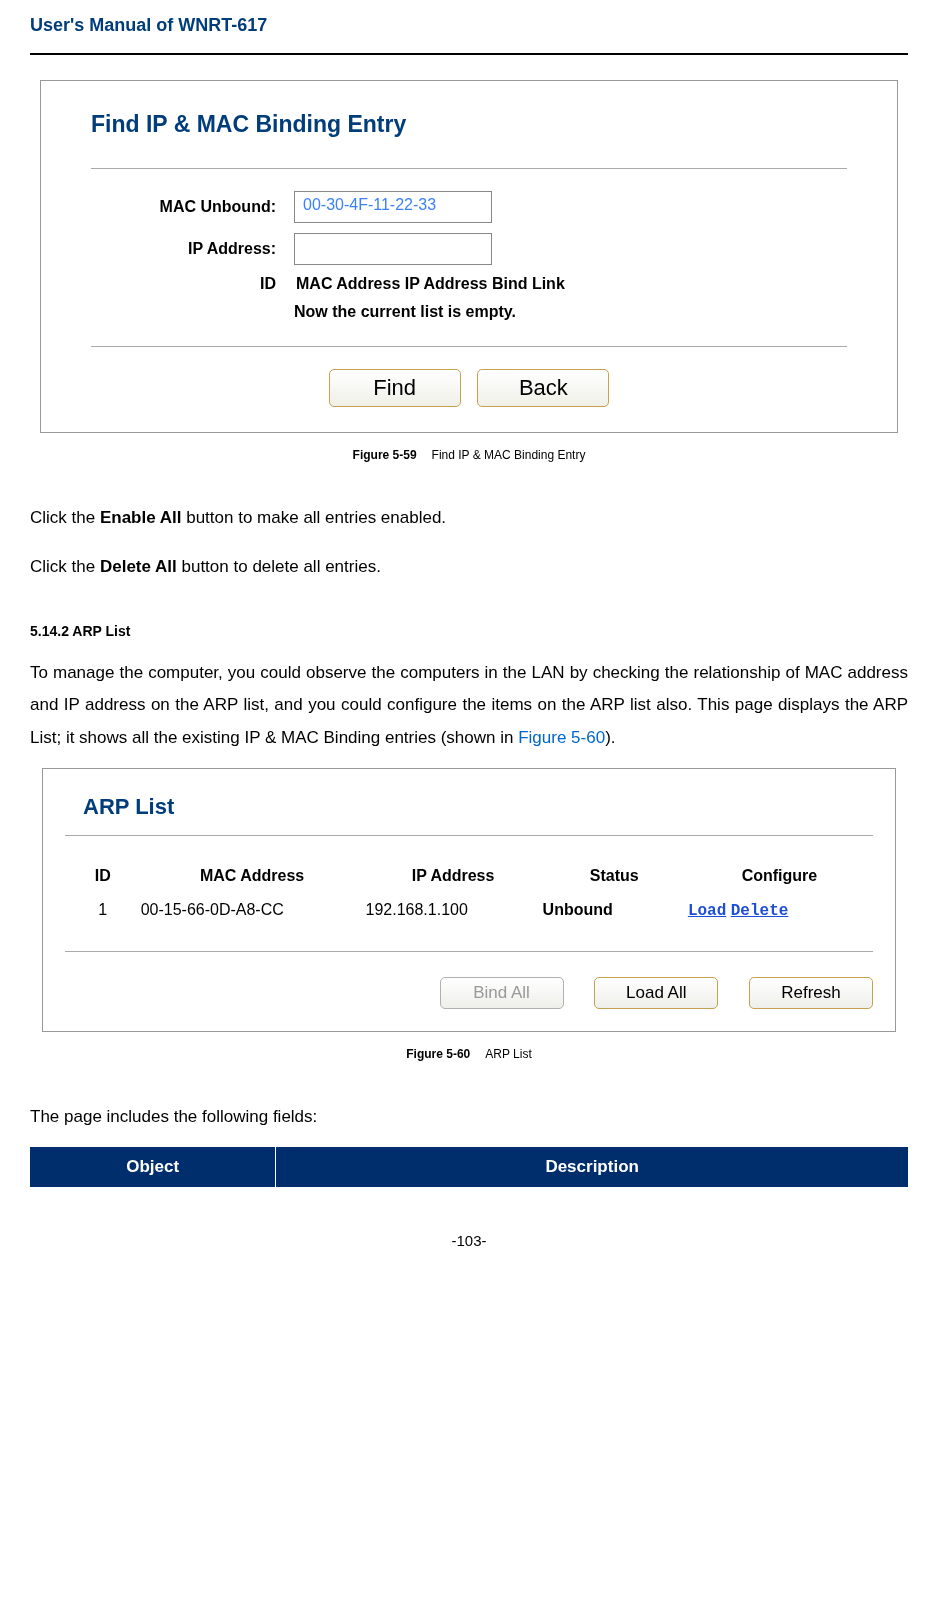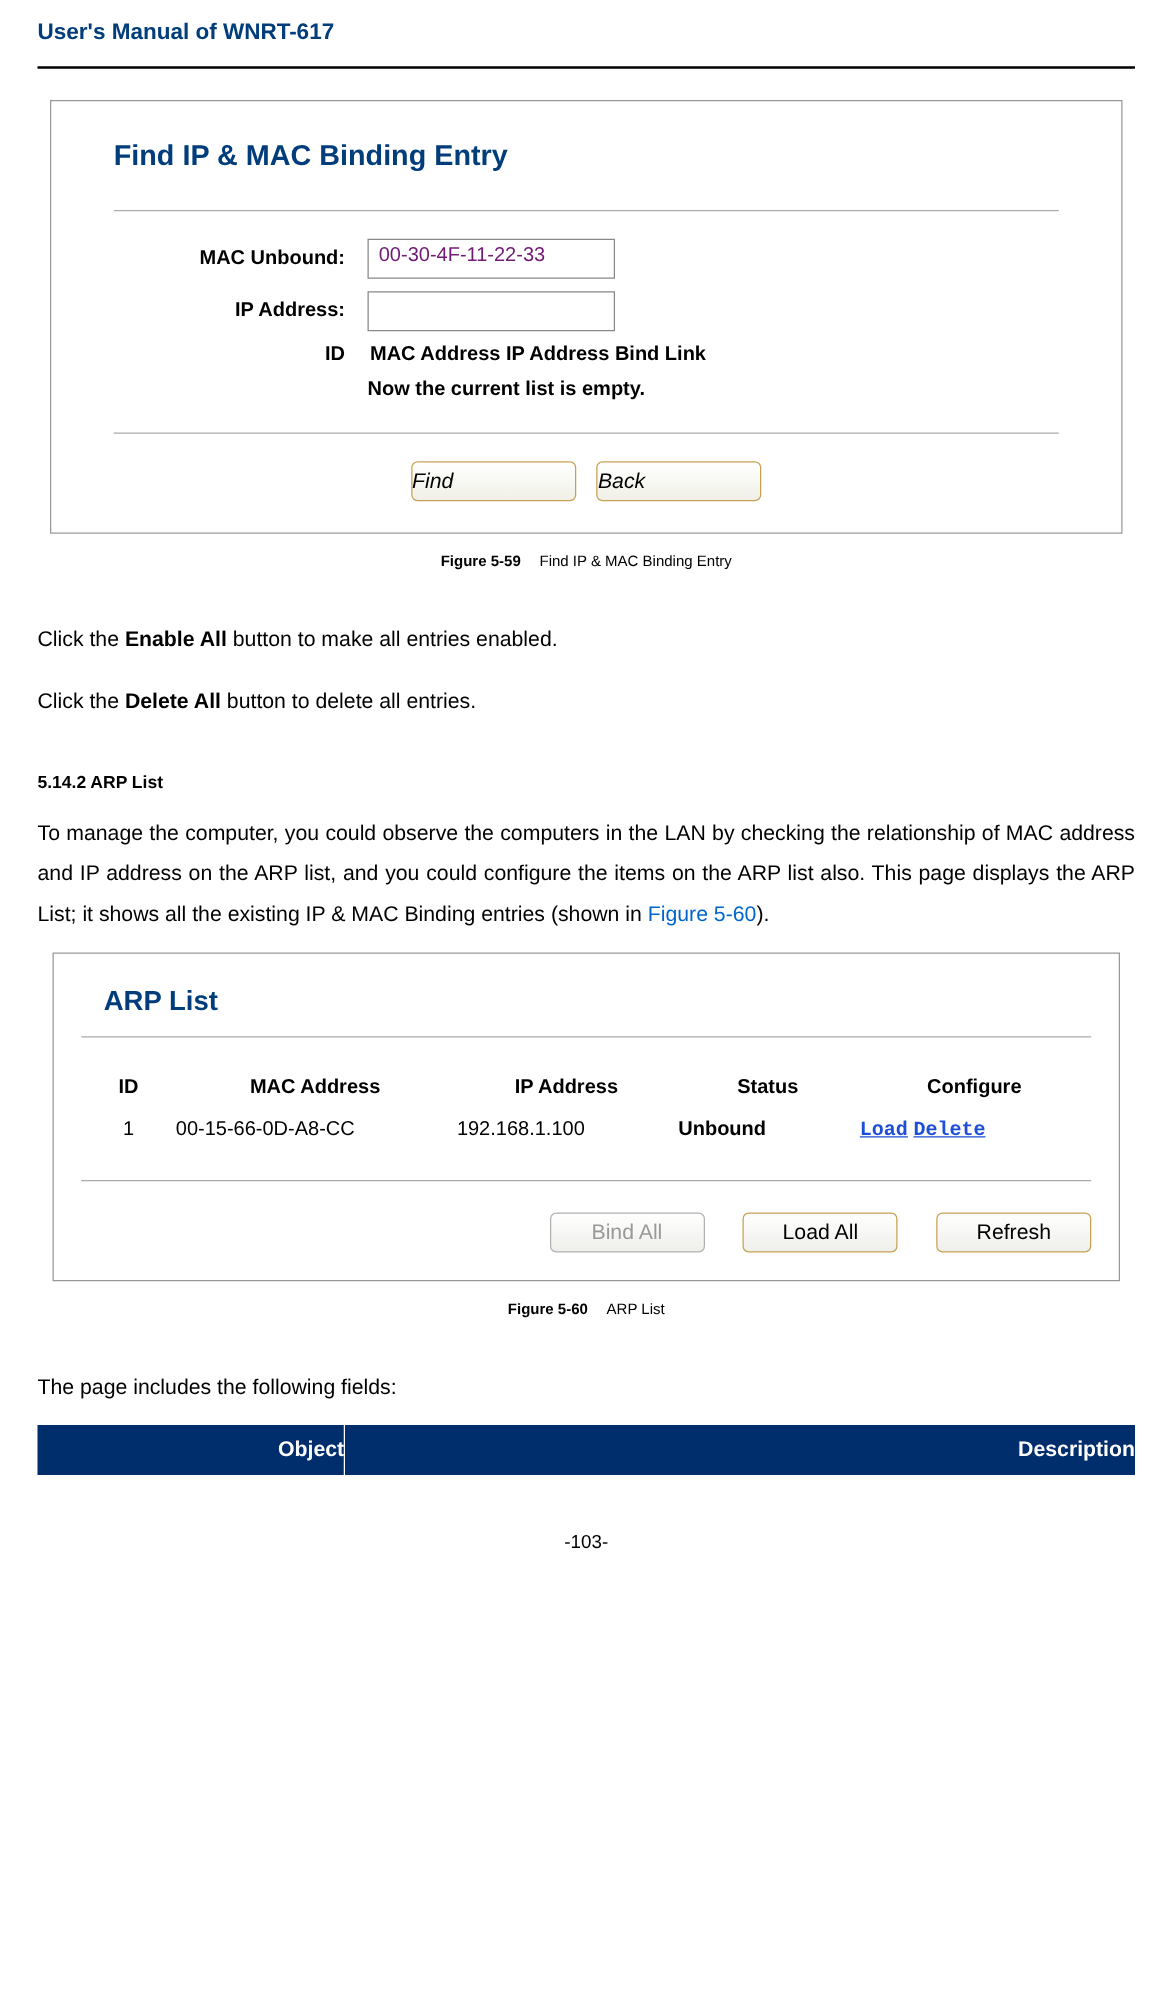--- a/index.html
+++ b/index.html
@@ -48,43 +48,42 @@
       font-weight: bold;
       font-size: 16px;
       padding-right: 18px;
     }
     .form-input {
       border: 1px solid #888;
       padding: 4px 8px;
       font-size: 16px;
       width: 180px;
       height: 22px;
-      color: #701a75;
+      color: #3b82f6;
     }
     .status-text {
       font-weight: bold;
       font-size: 16px;
       margin-left: 203px;
       margin-bottom: 25px;
     }
     .button-row {
       text-align: center;
       margin-top: 12px;
     }
     .dialog-button {
       display: inline-block;
       border: 1px solid #c7a050;
       border-radius: 5px;
       padding: 5px 0;
       width: 130px;
-      font-size: 17px;
+      font-size: 22px;
       background: linear-gradient(#fff, #f0f0e8);
       margin: 0 6px;
-      text-align: left;
-      font-style: italic;
+      text-align: center;
     }
     .figure-caption {
       text-align: center;
       font-size: 12px;
       margin-top: 15px;
       margin-bottom: 40px;
     }
     .figure-caption b {
       margin-right: 15px;
     }
@@ -151,21 +150,20 @@
     .arp-button.disabled {
       color: #999;
     }
     .arp-button.active {
       border-color: #c7a050;
     }
     .fields-table {
       width: 100%;
       border-collapse: collapse;
       margin-top: 12px;
-      text-align: right;
     }
     .fields-table th {
       background: #002d6b;
       color: #fff;
       font-weight: bold;
       padding: 10px 0;
       font-size: 17px;
     }
     .fields-table th:first-child {
       width: 28%;

